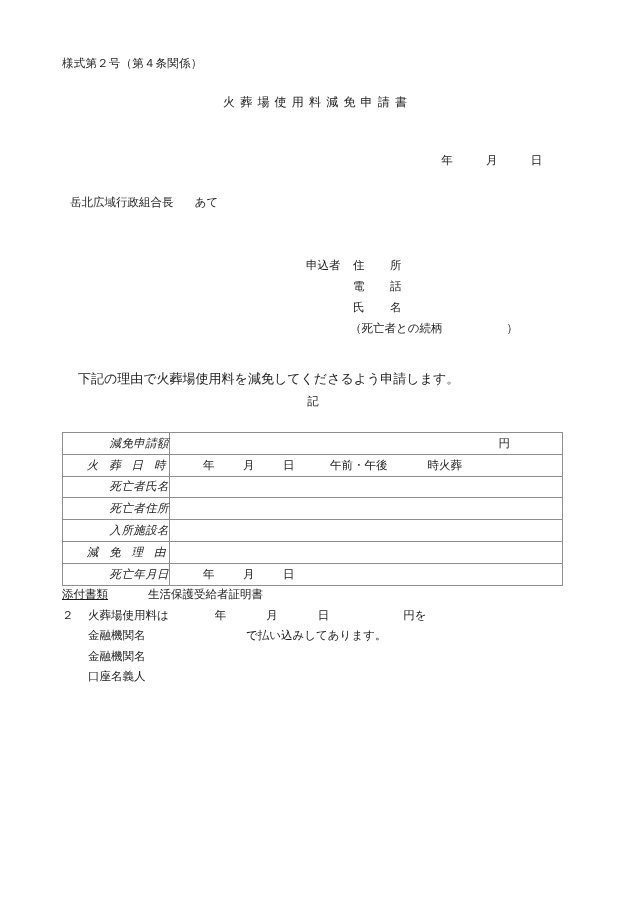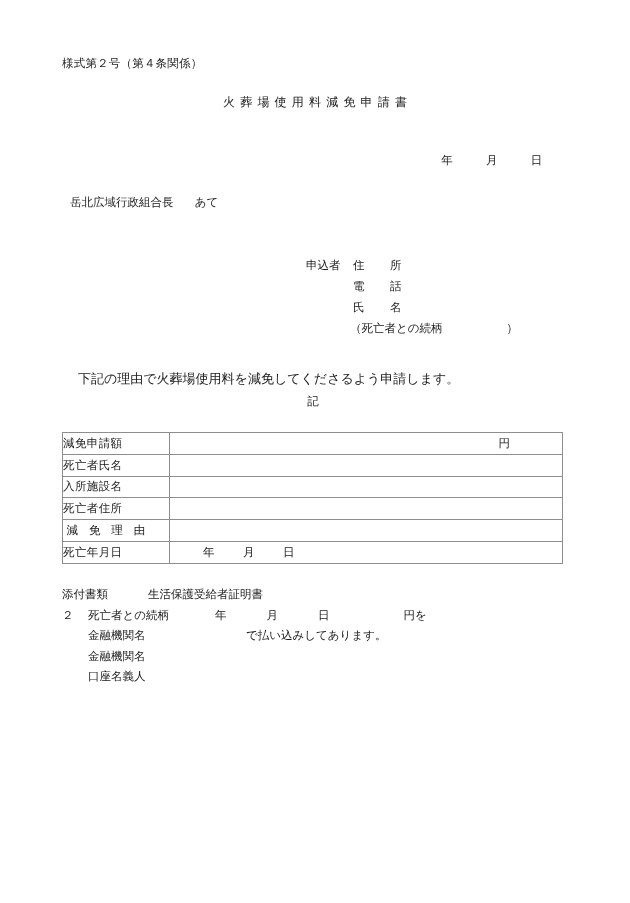--- a/index.html
+++ b/index.html
@@ -120,22 +120,23 @@
   }
   .form-table tr { height: 20.8px; }
   .form-table td {
     border: 1px solid #8e8e8e;
     padding: 0;
     height: 20.8px;
     vertical-align: middle;
   }
   .form-table td.label {
     width: 106px;
-    text-align: left;
-    white-space: nowrap;
+    text-align: right;
+    white-space: nowrap;
+    font-style: italic;
   }
   .form-table td.value {
     width: 392px;
     padding-left: 0;
     white-space: nowrap;
   }
   .label-spread {
     display: inline-block;
     letter-spacing: 3.6px;
     text-indent: 3.6px;
@@ -162,21 +163,21 @@
   
   .notes {
     position: absolute;
     left: 62px;
     top: 584px;
     font-size: 11.5px;
     line-height: 20.5px;
     white-space: nowrap;
   }
   .notes .line { display: block; height: 20.5px; }
-  .notes .attach-label { display: inline-block; width: 86px; }
+  .notes .attach-label { display: inline-block; width: 86px; text-decoration: underline; }
   .notes .num { display: inline-block; width: 26px; }
   .notes .ind1 { display: inline-block; width: 26px; }
   .notes .ind2 { display: inline-block; width: 14px; }
   .notes .gap-ymd-y { display: inline-block; width: 46px; }
   .notes .gap-ymd-m { display: inline-block; width: 40px; }
   .notes .gap-ymd-d { display: inline-block; width: 40px; }
   .notes .gap-yen { display: inline-block; width: 74px; }
   .notes .bank-label { display: inline-block; width: 62px; }
   .notes .gap-bank { display: inline-block; width: 96px; }
   .notes .acct-label { display: inline-block; width: 62px; }
@@ -229,38 +230,46 @@
 
       <tr>
         <td class="label">
           <span class="label-tight">減免申請額</span>
         </td>
         <td class="value">
           <span class="yen-cell">円</span>
         </td>
       </tr>
 
+      <tr>
+        <td class="label">
+          <span class="label-spread">火 葬 日 時</span>
+        </td>
+        <td class="value">
+          <span class="ymd"><span class="y">年</span><span class="m">月</span><span class="d">日</span></span><span class="ampm">午前・午後</span><span class="hour">時火葬</span>
+        </td>
+      </tr>
 
       <tr>
         <td class="label">
           <span class="label-tight">死亡者氏名</span>
         </td>
         <td class="value"></td>
       </tr>
 
       <tr>
         <td class="label">
+          <span class="label-tight">死亡者住所</span>
+        </td>
+        <td class="value"></td>
+      </tr>
+
+      <tr>
+        <td class="label">
           <span class="label-tight">入所施設名</span>
-        </td>
-        <td class="value"></td>
-      </tr>
-
-      <tr>
-        <td class="label">
-          <span class="label-tight">死亡者住所</span>
         </td>
         <td class="value"></td>
       </tr>
 
       <tr>
         <td class="label">
           <span class="label-spread">減 免 理 由</span>
         </td>
         <td class="value"></td>
       </tr>
@@ -279,21 +288,21 @@
 
   <div class="notes">
 
     <span class="line">
       <span class="attach-label">添付書類</span><span>生活保護受給者証明書</span>
     </span>
 
 
 
     <span class="line">
-      <span class="num">２</span><span>死亡者との続柄</span><span class="gap-ymd-y"></span><span>年</span><span class="gap-ymd-m"></span><span>月</span><span class="gap-ymd-d"></span><span>日</span><span class="gap-yen"></span><span>円を</span>
+      <span class="num">２</span><span>火葬場使用料は</span><span class="gap-ymd-y"></span><span>年</span><span class="gap-ymd-m"></span><span>月</span><span class="gap-ymd-d"></span><span>日</span><span class="gap-yen"></span><span>円を</span>
     </span>
 
     <span class="line">
       <span class="ind1"></span><span class="bank-label">金融機関名</span><span class="gap-bank"></span><span>で払い込みしてあります。</span>
     </span>
 
 
     <span class="line">
       <span class="ind1"></span><span>金融機関名</span>
     </span>

